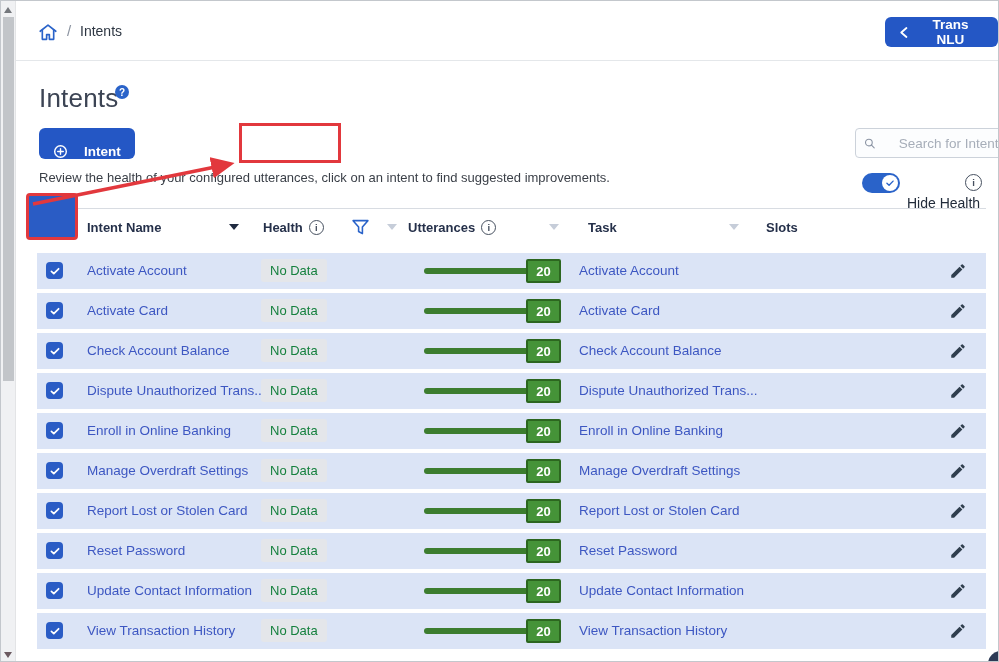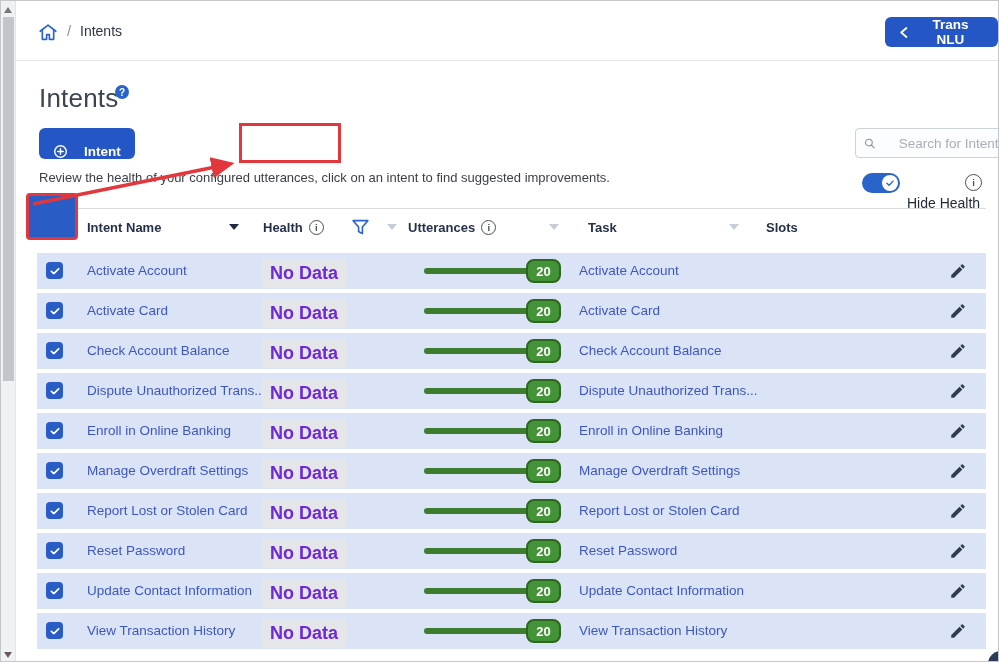--- a/index.html
+++ b/index.html
@@ -74,26 +74,26 @@
   .tri-abs{ position:absolute; top:15px;}
 
   .checkbox{ width:17px; height:17px; background:#2a5cc5; border-radius:4px;
              display:flex; align-items:center; justify-content:center; cursor:pointer;}
 
   .rows{ position:absolute; left:36px; top:252px; width:949px;}
   .row{ position:relative; width:949px; height:36px; margin-bottom:4px; background:#dbe4f6;}
   .row .checkbox{ position:absolute; left:9px; top:9px;}
   .link{ font-size:13.5px; color:#3d57c2; text-decoration:none; cursor:pointer;}
   .row .intent{ position:absolute; left:50px; top:10px;}
-  .row .nodata{ position:absolute; left:224px; top:6px; background:#e4e6ea; color:#6d28d9;
-                font-size:18px; font-weight:700; padding:4px 9px; border-radius:3px;}
+  .row .nodata{ position:absolute; left:224px; top:6px; background:#e4e6ea; color:#15803d;
+                font-size:13px; font-weight:400; padding:4px 9px; border-radius:3px;}
   .row .bar{ position:absolute; left:387px; top:15px; width:106px; height:6px;
              background:#3c7d2f; border-radius:3px;}
   .row .count{ position:absolute; left:489px; top:6px; width:35px; height:24px;
-             background:#459338; border:2px solid #2c661f; border-radius:8px; color:#fff;
+             background:#459338; border:2px solid #2c661f; border-radius:2px; color:#fff;
              font-size:13px; font-weight:700; display:flex; align-items:center; justify-content:center;}
   .row .task{ position:absolute; left:542px; top:10px;}
   .row .edit{ position:absolute; left:912px; top:9px; width:18px; height:18px; cursor:pointer;}
 
   
   .anno-box{ position:absolute; border:3px solid #e2383d; z-index:40; pointer-events:none;}
   .anno-box.delete{ left:238px; top:122px; width:102px; height:40px;}
   .anno-box.checkbox{ left:25px; top:192px; width:52px; height:47px;}
   .anno-arrow{ position:absolute; left:0; top:0; z-index:41; pointer-events:none;}
 

